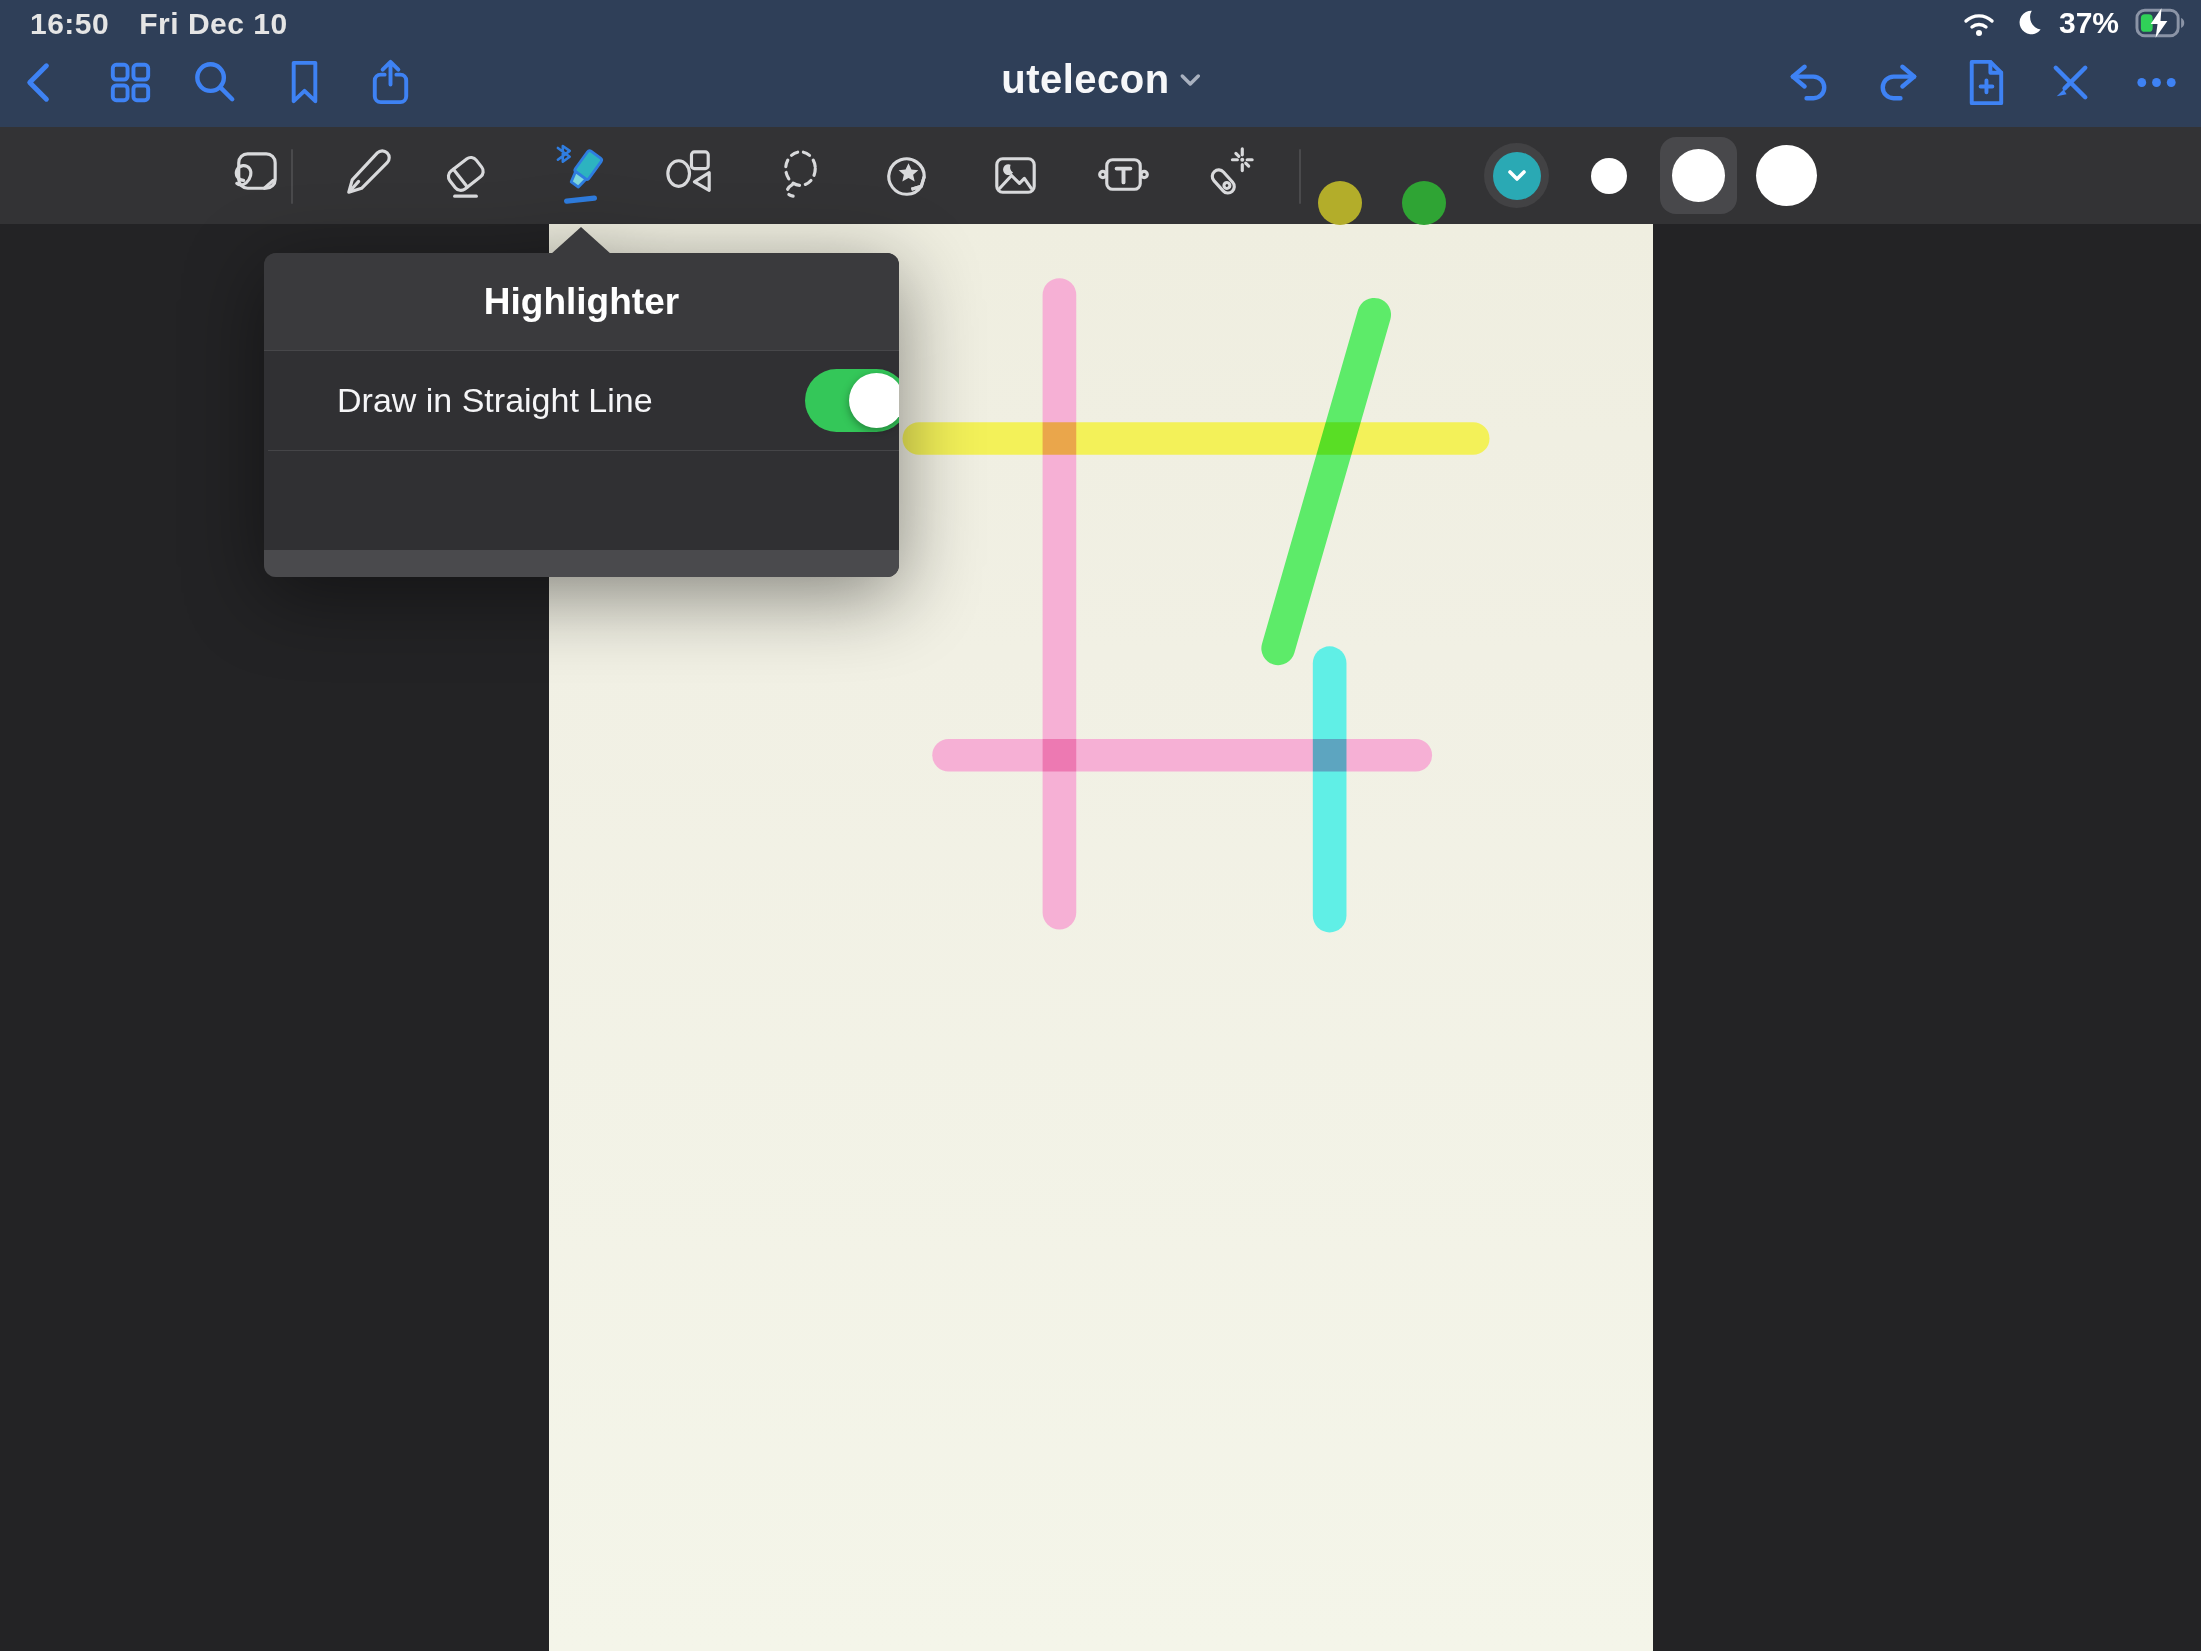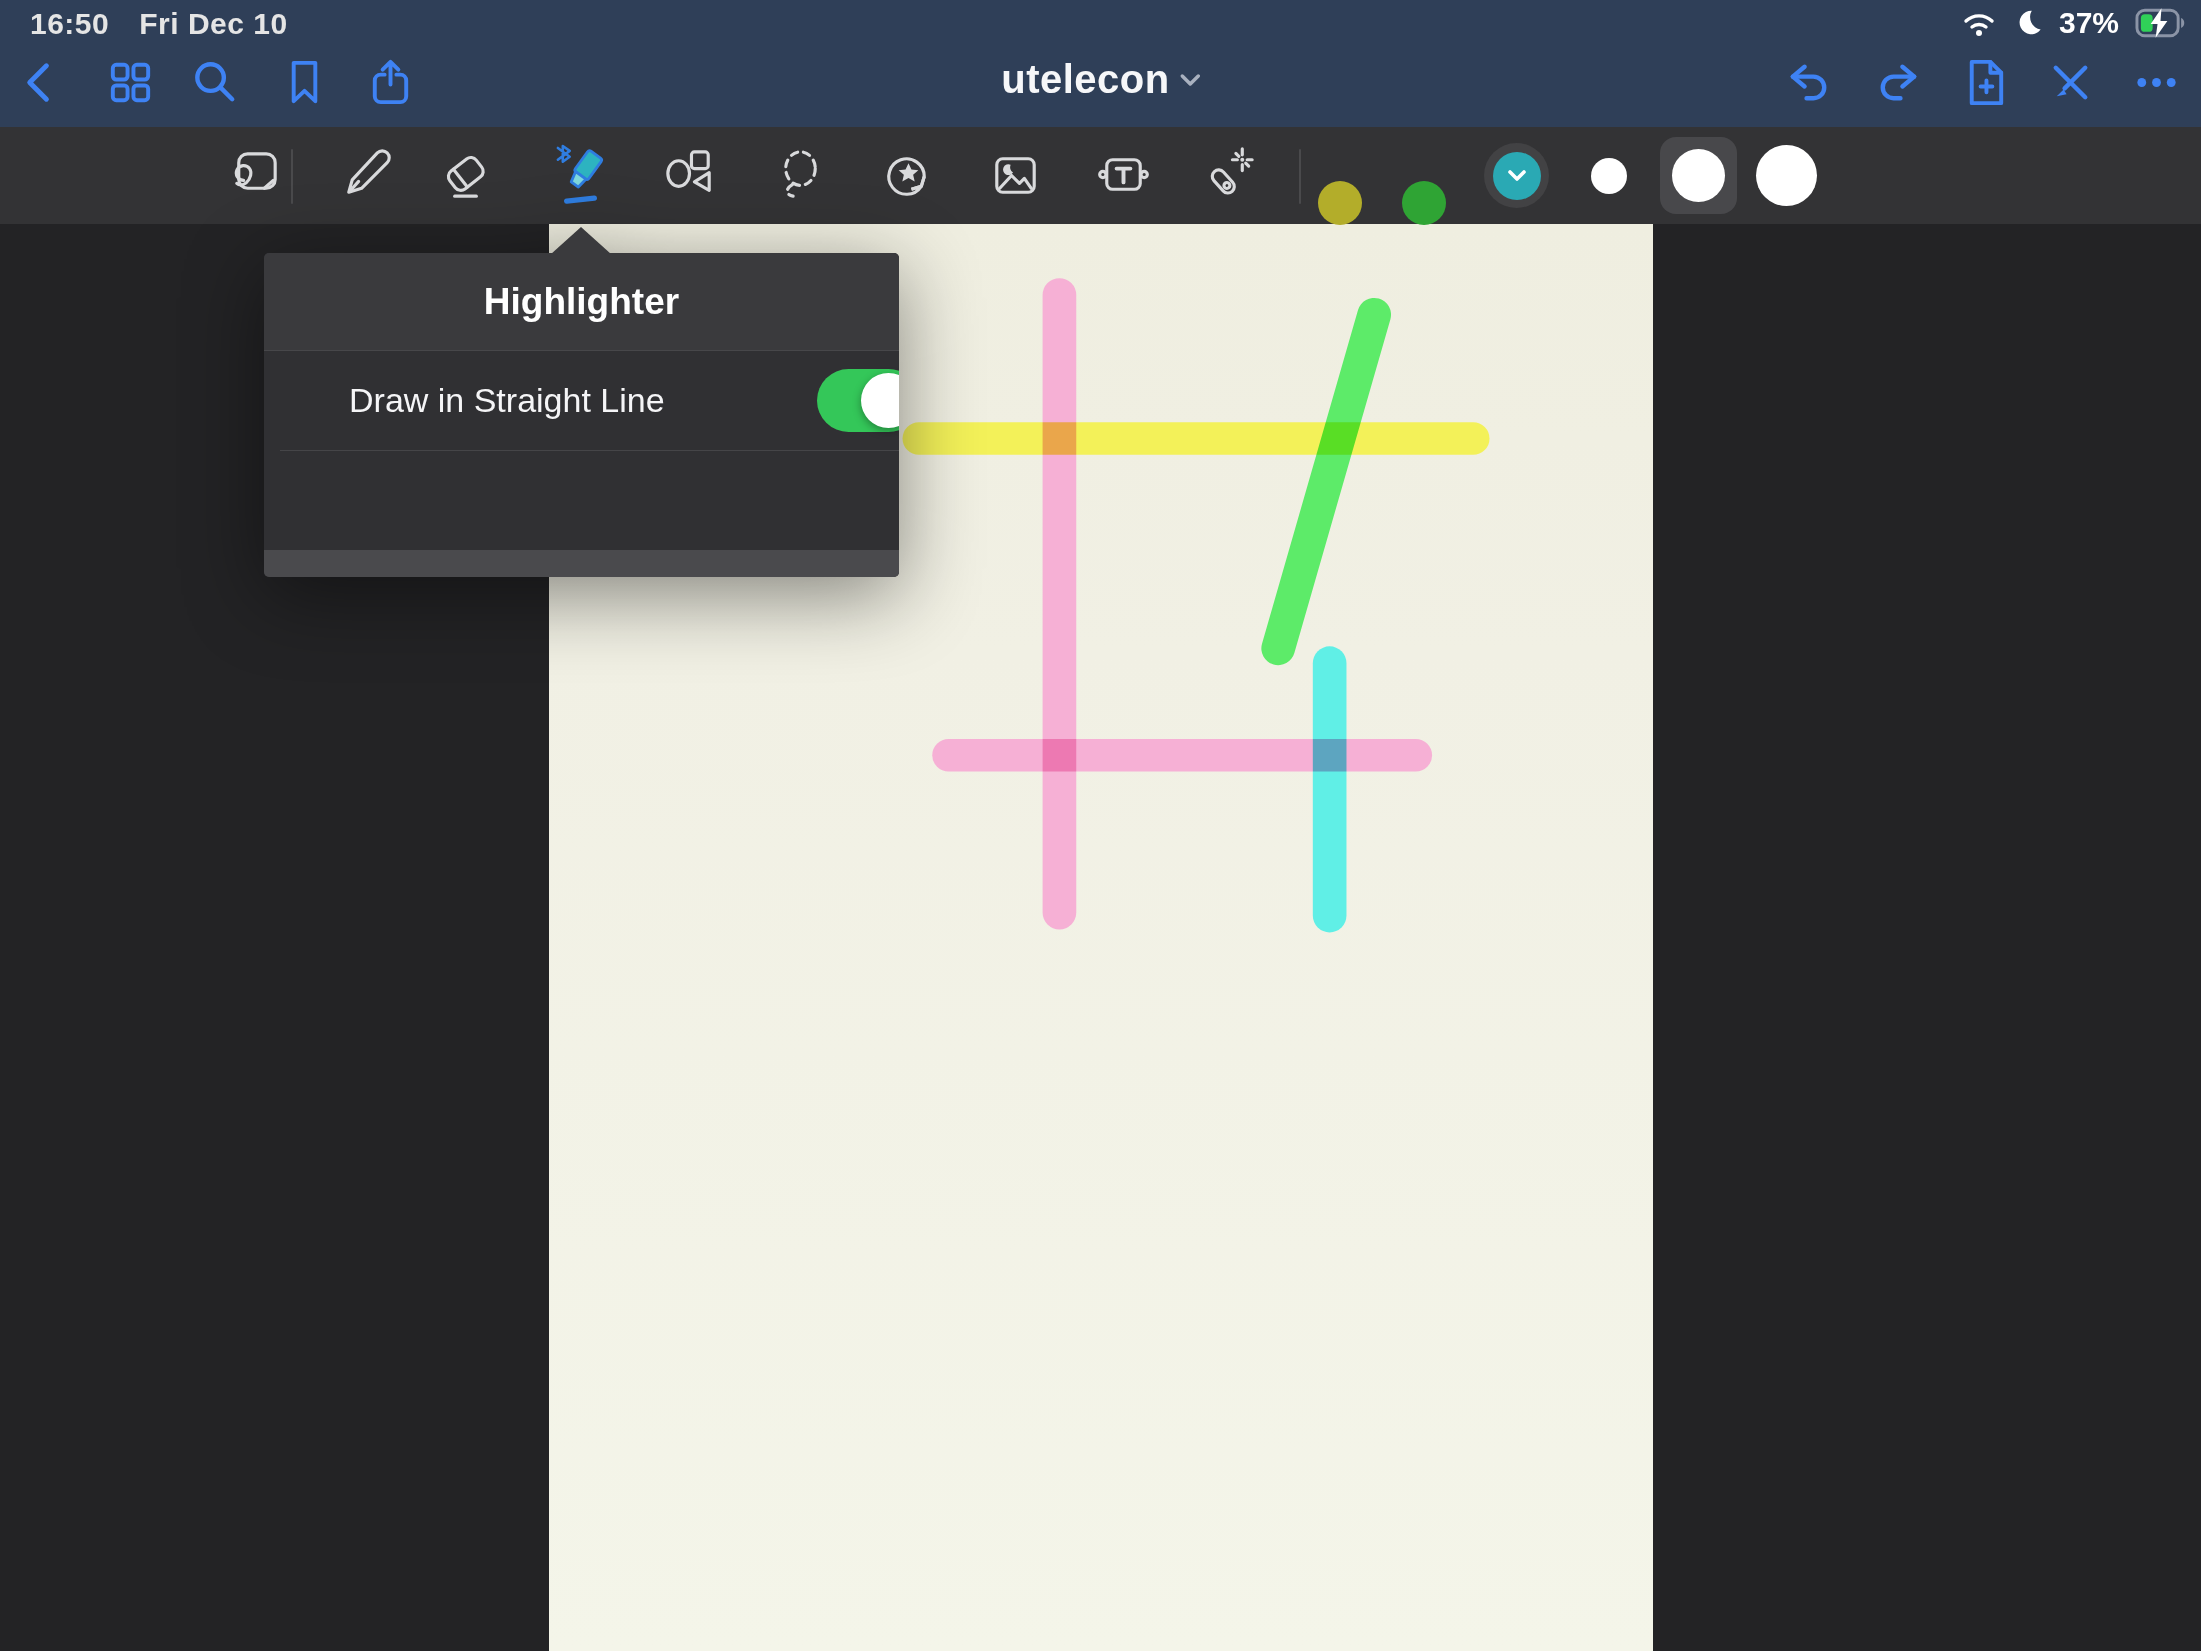--- a/index.html
+++ b/index.html
@@ -36,26 +36,26 @@
   
   .paper{left:549px;top:224px;width:1104px;height:1428px;z-index:1;
     background:linear-gradient(180deg,#efeee0 0%,#f1f0e4 30%,#f4f5e9 100%);}
   #strokes{left:0;top:0;width:2202px;height:1651px;z-index:2;pointer-events:none;}
 
   
   .popover{left:264px;top:226px;width:635px;z-index:30;filter:drop-shadow(0 18px 40px rgba(0,0,0,.45));}
   .pop-arrow{position:absolute;left:287px;top:1px;width:0;height:0;
     border-left:30px solid transparent;border-right:30px solid transparent;
     border-bottom:27px solid #3a3a3d;}
-  .pop-body{position:absolute;left:0;top:27px;width:635px;height:324px;border-radius:5px;
+  .pop-body{position:absolute;left:0;top:27px;width:635px;height:324px;border-radius:12px;
     overflow:hidden;background:#303033;}
   .pop-header{position:absolute;left:0;top:0;width:100%;height:97px;background:#3a3a3d;
     display:flex;align-items:center;justify-content:center;border-bottom:1px solid #47474a;}
   .pop-header .t{color:#ffffff;font-size:37px;font-weight:700;}
-  .pop-row{position:absolute;left:16px;width:100%;display:flex;align-items:center;color:#f5f5f7;font-size:34px;padding-left:36px;}
+  .pop-row{position:absolute;left:4px;width:100%;display:flex;align-items:center;color:#f5f5f7;font-size:34px;padding-left:36px;}
   .pop-row .lbl{margin-left:33px;}
   .row-toggle{top:98px;height:99px;border-bottom:1px solid #454548;}
   .row-btn{top:198px;height:99px;}
   .pop-footer{position:absolute;left:0;top:297px;width:100%;height:27px;background:#4a4a4d;}
 
   
   .toggle{position:absolute;right:31px;top:18px;width:103px;height:63px;border-radius:32px;background:#2c2c2e;}
   .toggle .knob{position:absolute;top:4px;left:4px;width:55px;height:55px;border-radius:50%;background:#ffffff;
     box-shadow:0 3px 8px rgba(0,0,0,.35);}
   .toggle.on{background:#34c759;}

